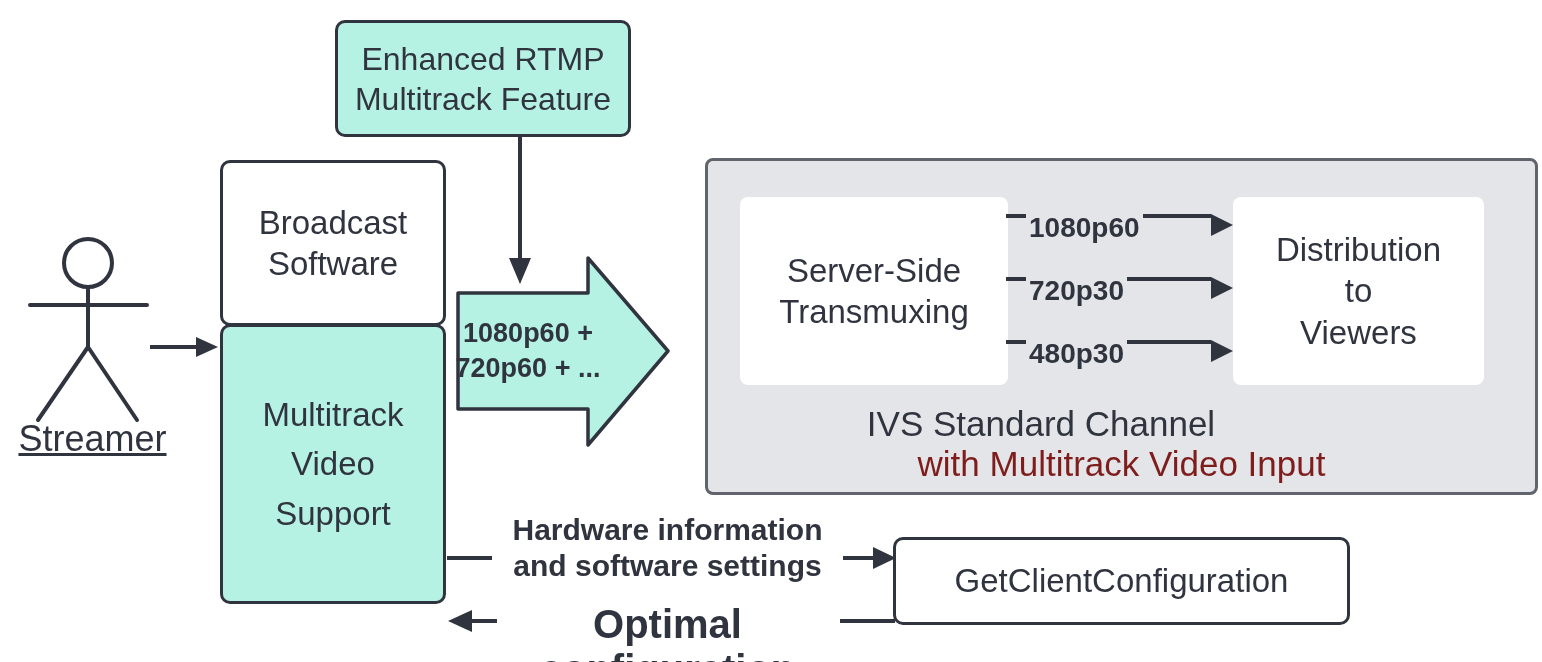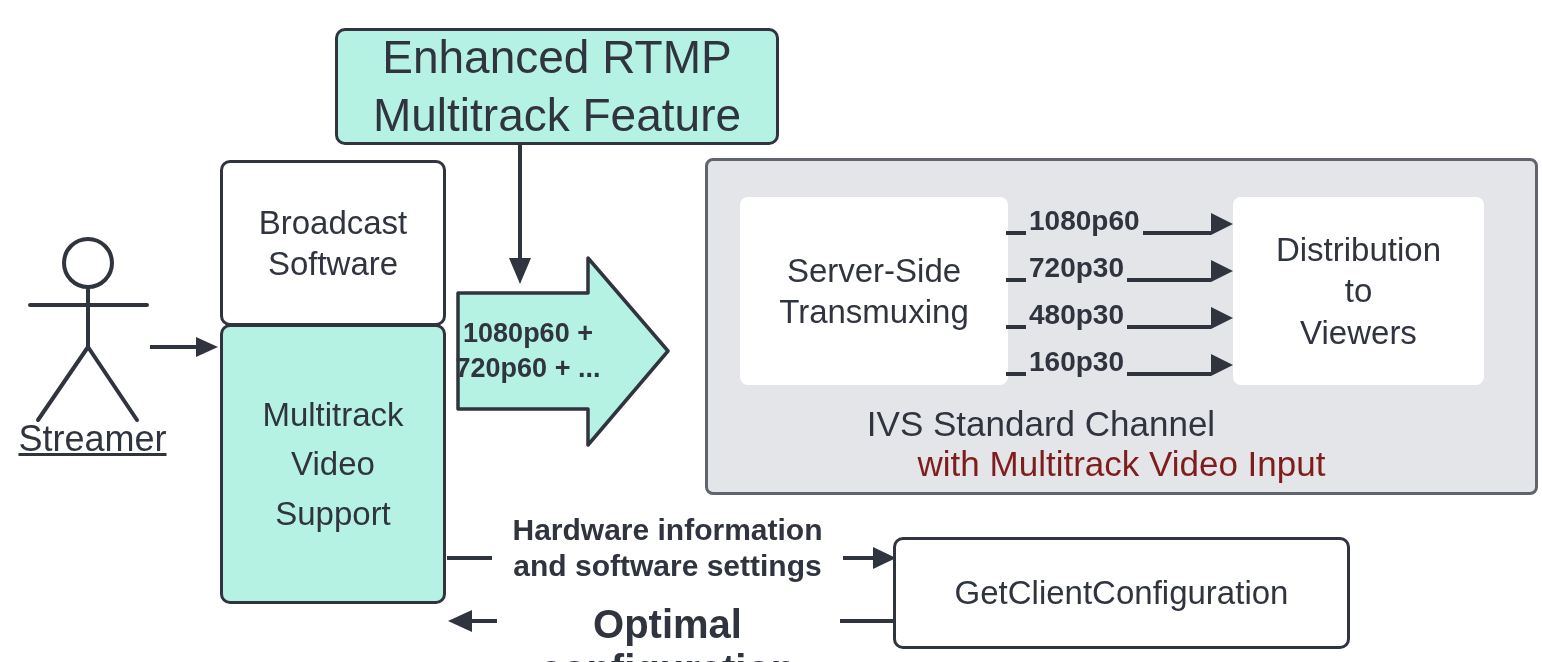--- a/index.html
+++ b/index.html
@@ -32,32 +32,32 @@
     white-space: pre-line;
     border-radius: 10px;
     z-index: 2;
     line-height: 1.25;
   }
   .bordered { border: 3.5px solid #30343f; }
   .white-fill { background: #ffffff; }
   .teal-fill { background: #b6f2e3; }
   .gray-fill { background: #e3e5e8; }
 
-  .enhanced-rtmp { left: 335px; top: 28px; width: 444px; height: 117px; font-size: 46px; }
+  .enhanced-rtmp { left: 335px; top: 20px; width: 296px; height: 117px; font-size: 32px; }
   .broadcast     { left: 220px; top: 160px; width: 226px; height: 166px; font-size: 33px; }
   .multitrack    { left: 220px; top: 324px; width: 226px; height: 280px; font-size: 33px; line-height: 1.5; }
   .channel {
     left: 705px; top: 158px; width: 833px; height: 337px;
     border: 3px solid #60646c;
     border-radius: 8px;
     align-items: flex-start;
   }
   .server-box { left: 740px; top: 197px; width: 268px; height: 188px; font-size: 33px; z-index: 3; border-radius: 8px; }
   .dist-box   { left: 1233px; top: 197px; width: 251px; height: 188px; font-size: 33px; z-index: 3; border-radius: 8px; }
-  .gcc-box    { left: 893px; top: 537px; width: 457px; height: 112px; font-size: 33px; }
+  .gcc-box    { left: 893px; top: 537px; width: 457px; height: 88px; font-size: 33px; }
 
   .channel-title {
     position: absolute; left: 705px; top: 404px; width: 672px;
     text-align: center; font-size: 35px; z-index: 3; color: #30343f;
   }
   .channel-subtitle {
     position: absolute; left: 705px; top: 444px; width: 833px;
     text-align: center; font-size: 35px; z-index: 3; color: #7f1d1d;
   }
 
@@ -71,21 +71,21 @@
   .streamer-label {
     position: absolute; left: 0px; top: 418px; width: 185px;
     text-align: center; font-size: 36px; z-index: 2; text-decoration: underline;
   }
 
   .tracks {
     position: absolute; left: 1006px; top: 197px; width: 227px; height: 188px;
     display: flex; flex-direction: column; justify-content: space-around;
     z-index: 4;
   }
-  .track-row { display: flex; align-items: flex-end; }
+  .track-row { display: flex; align-items: flex-start; }
   .t-line { height: 4px; background: #30343f; }
   .t-line.start { width: 20px; }
   .t-line.mid { flex: 1; min-width: 8px; }
   .t-label { font-weight: bold; font-size: 28px; line-height: 1; padding: 0 3px; }
   .t-arrow {
     width: 0; height: 0;
     border-top: 11px solid transparent;
     border-bottom: 11px solid transparent;
     border-left: 22px solid #30343f;
   }
@@ -176,26 +176,20 @@
       <span class="t-label">720p30</span>
       <div class="t-line mid"></div>
       <div class="t-arrow"></div>
     </div>
     <div class="track-row">
       <div class="t-line start"></div>
       <span class="t-label">480p30</span>
       <div class="t-line mid"></div>
       <div class="t-arrow"></div>
     </div>
-    <div class="track-row">
-      <div class="t-line start"></div>
-      <span class="t-label">160p30</span>
-      <div class="t-line mid"></div>
-      <div class="t-arrow"></div>
-    </div>
   </div>
 
   <div class="channel-title">IVS Standard Channel</div>
   <div class="channel-subtitle">with Multitrack Video Input</div>
 
   <div class="hw-text">Hardware information
 and software settings</div>
   <div class="opt-text">Optimal configuration</div>
 
   <div class="box white-fill bordered gcc-box">GetClientConfiguration</div>

